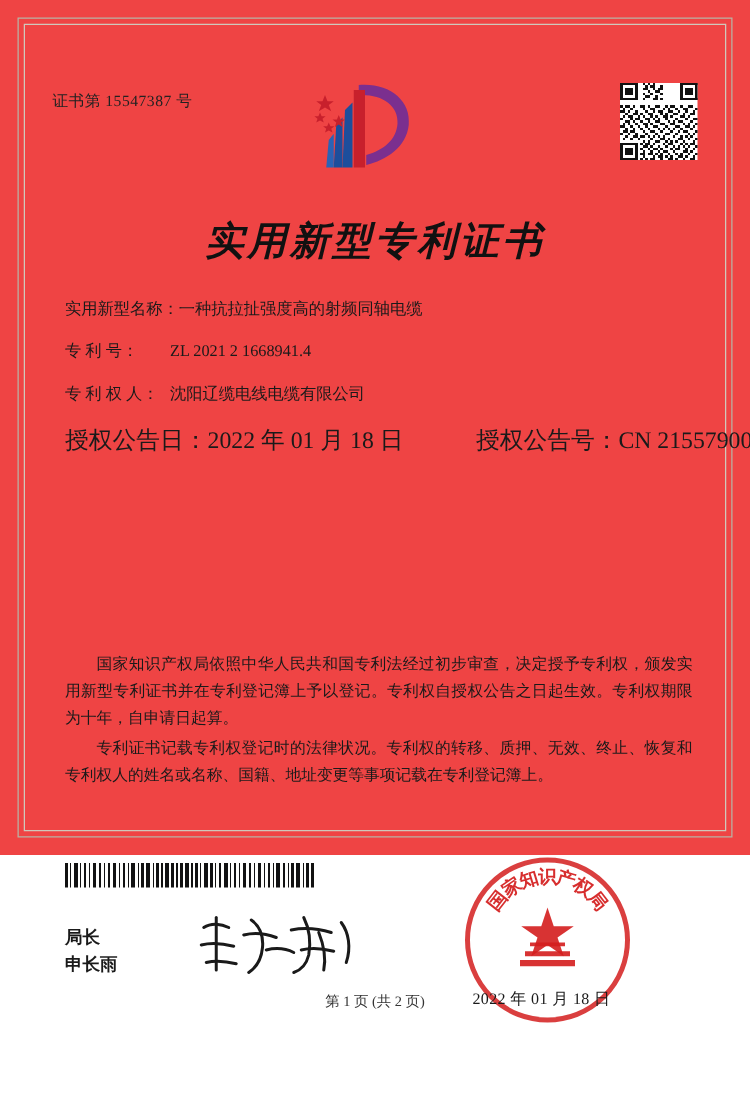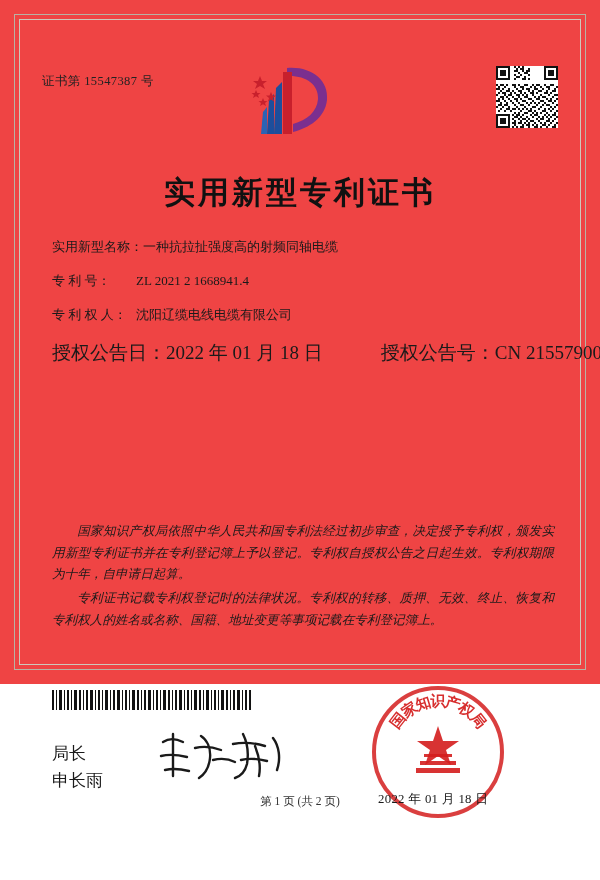--- a/index.html
+++ b/index.html
@@ -69,20 +69,21 @@
   .title {
     position: absolute;
     left: 0;
     right: 0;
     top: 172px;
     text-align: center;
     font-size: 31px;
     font-weight: bold;
     letter-spacing: 3px;
     color: #111;
+    font-style: italic;
   }
 
   .fields {
     position: absolute;
     left: 52px;
     top: 237px;
     right: 50px;
   }
   .field-row {
     font-size: 13px;
@@ -118,37 +119,37 @@
     right: 46px;
     top: 521px;
     font-size: 12.6px;
     line-height: 1.72;
     text-align: justify;
     color: #1a1a1a;
   }
   .paragraphs p {
     margin: 0 0 2px 0;
     text-indent: 2em;
-    font-style: italic;
   }
 
   .barcode {
     position: absolute;
     left: 52px;
     top: 690px;
     width: 200px;
     height: 20px;
   }
 
   .signature-block {
     position: absolute;
     left: 52px;
     top: 740px;
-    font-size: 17px;
+    font-size: 14px;
     line-height: 1.6;
+    font-weight: bold;
   }
   .sig-script {
     position: absolute;
     left: 155px;
     top: 726px;
     width: 130px;
     height: 58px;
   }
 
   .seal {

